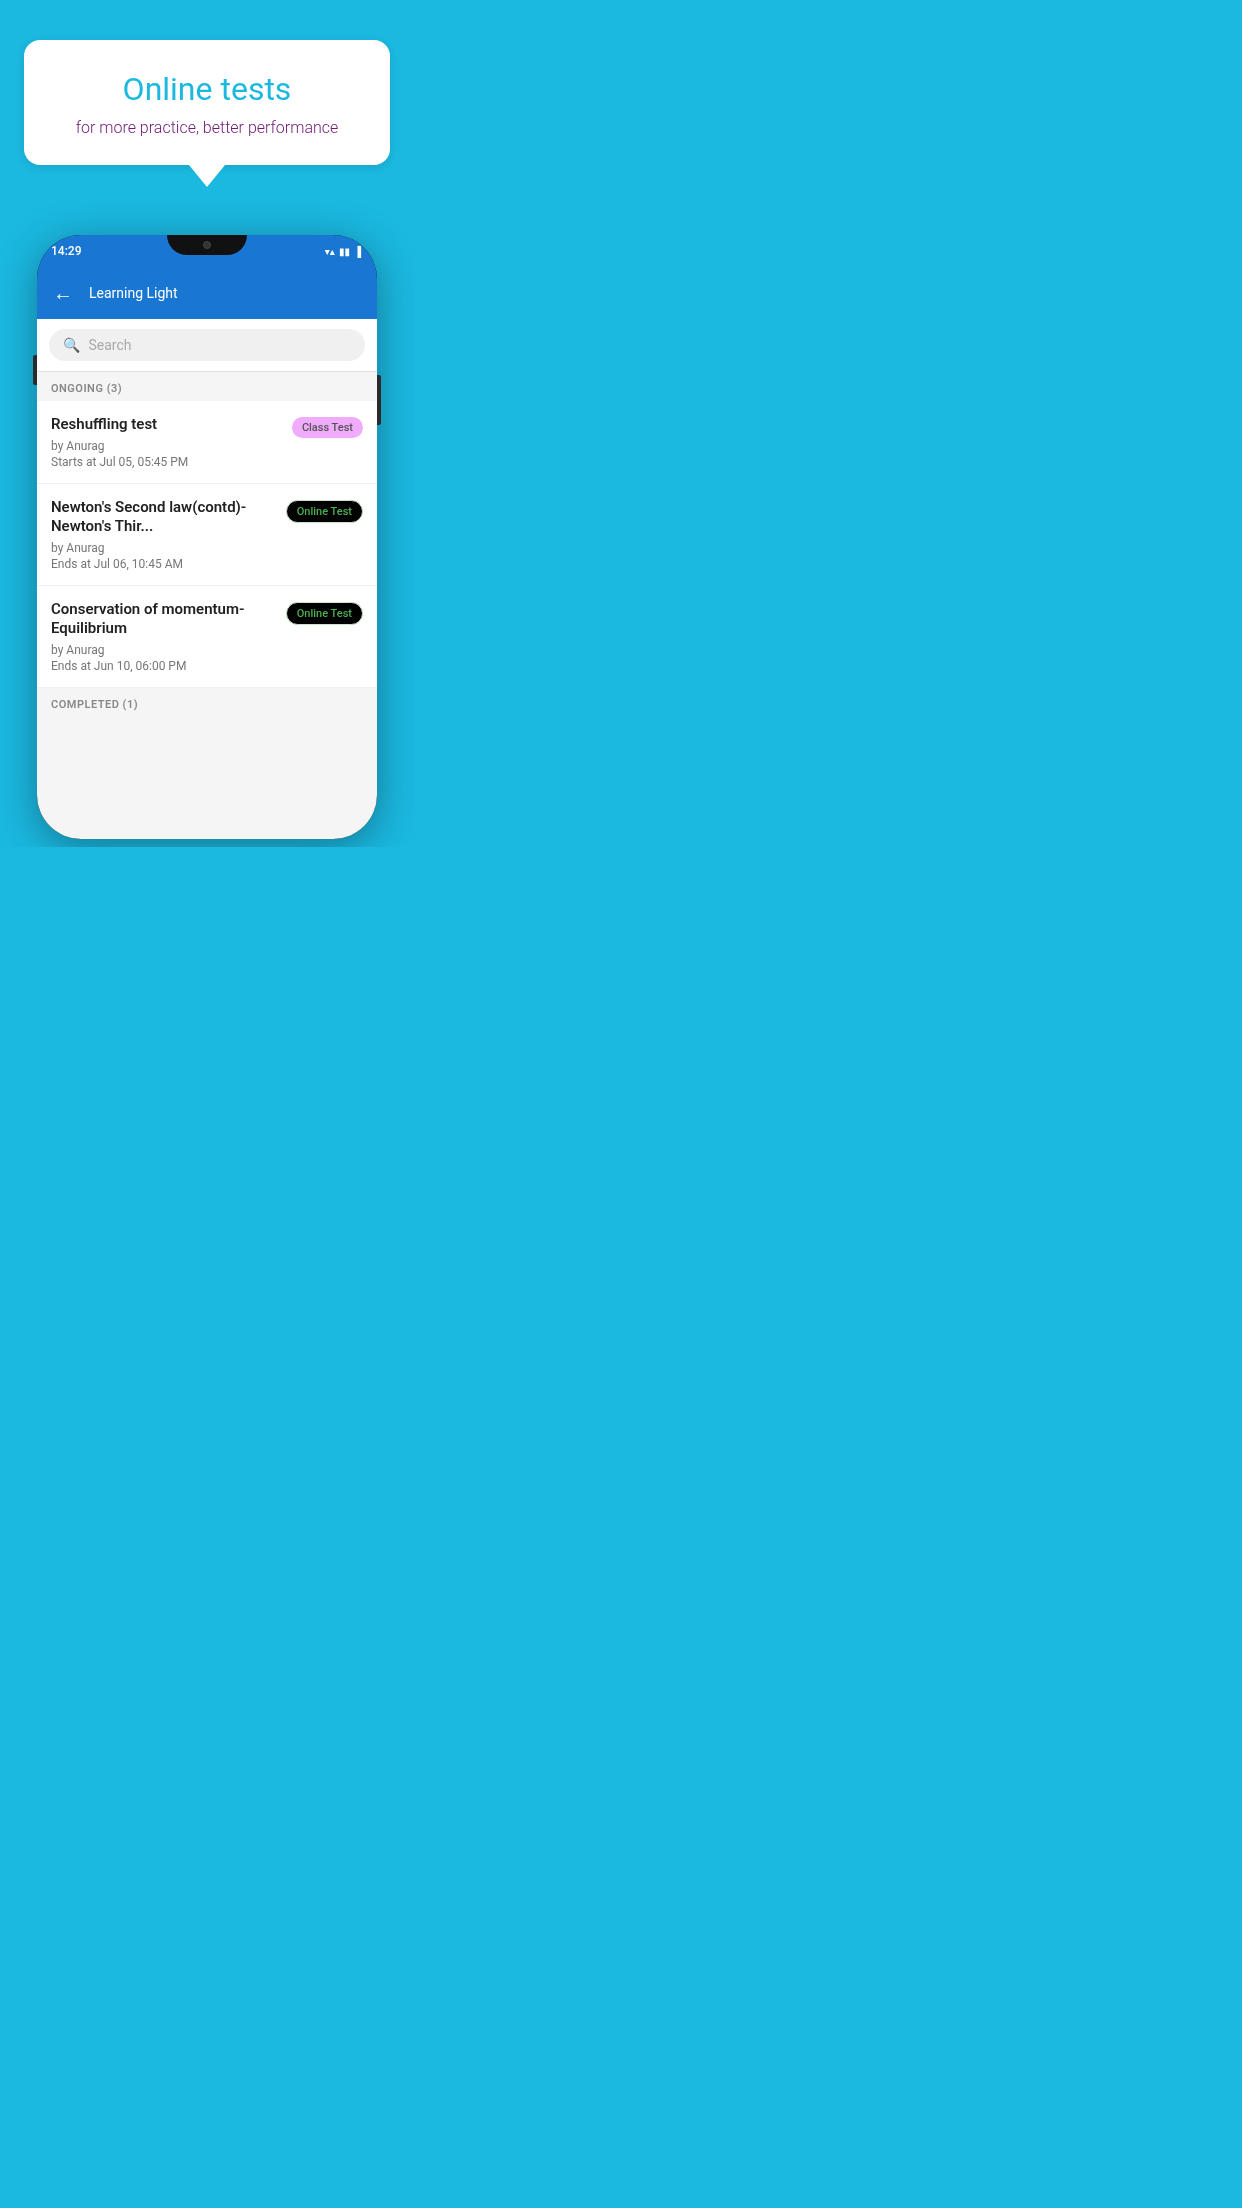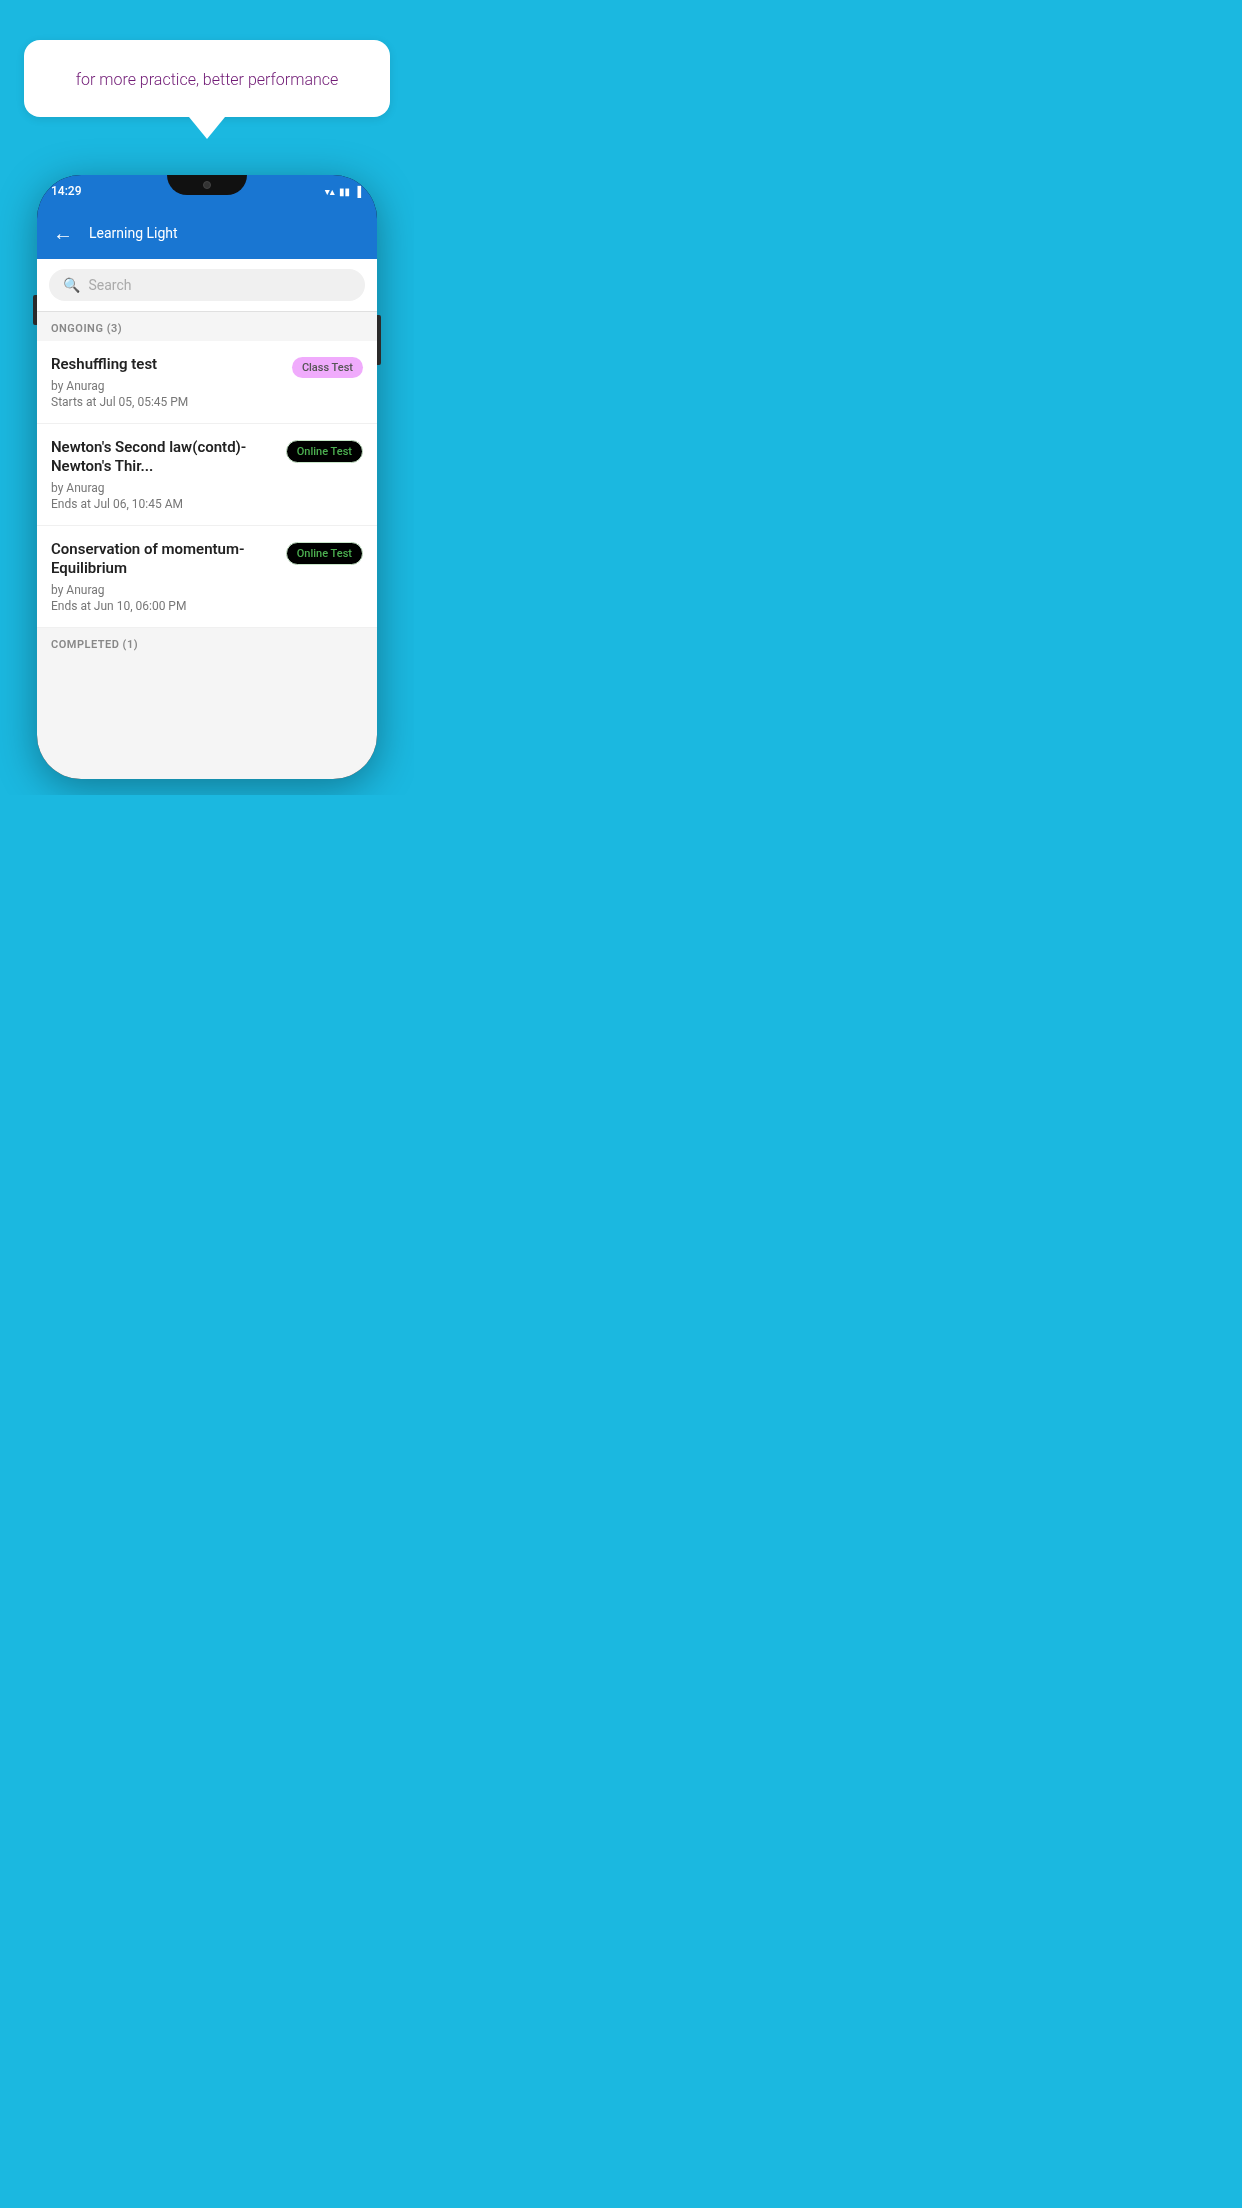--- a/index.html
+++ b/index.html
@@ -57,25 +57,25 @@
     }
 
     .speech-bubble .subtitle {
       font-size: 16px;
       color: #701a75;
       font-weight: 300;
     }
 
     
     .phone-wrapper {
-      margin-top: 28px;
+      margin-top: 40px;
       width: 100%;
       display: flex;
       justify-content: center;
-      padding-bottom: 16px;
+      padding-bottom: 8px;
     }
 
     .phone {
       width: 340px;
       background: #111;
       border-radius: 44px;
       padding: 0;
       position: relative;
       box-shadow: 0 8px 40px rgba(0,0,0,0.35);
       overflow: hidden;
@@ -320,20 +320,21 @@
       height: 50px;
       background: #333;
       border-radius: 0 2px 2px 0;
     }
   </style>
 </head>
 <body>
 
 <div class="top-section">
   <div class="speech-bubble">
+    <div class="title">Online tests</div>
     <div class="subtitle">for more practice, better performance</div>
   </div>
 </div>
 
 <div class="phone-wrapper">
   <div class="phone-outer">
     <div class="side-btn-left"></div>
     <div class="side-btn-right"></div>
     <div class="phone">
 

